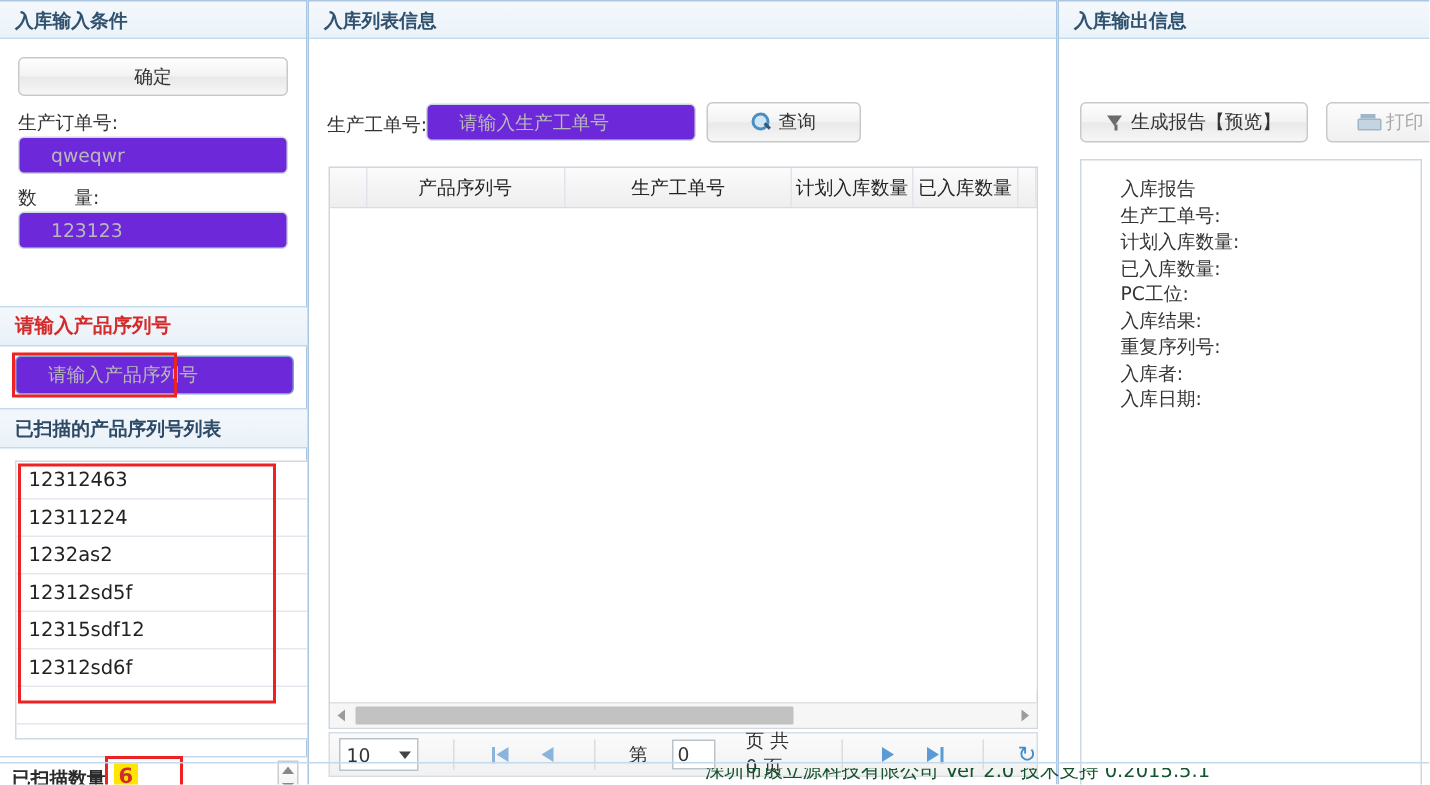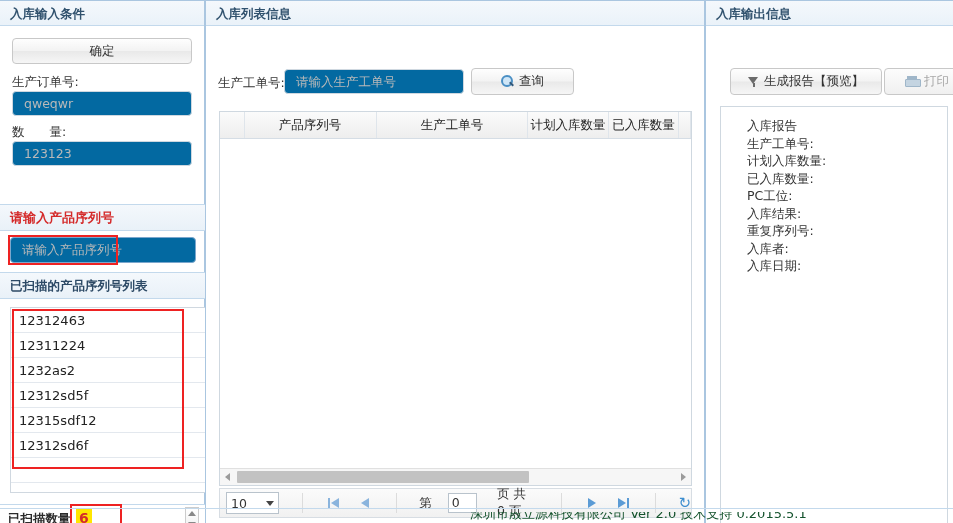--- a/index.html
+++ b/index.html
@@ -54,23 +54,23 @@
     color: #333;
     font-size: 12.5px;
     cursor: pointer;
     white-space: nowrap;
   }
   .btn.disabled { color: #a9a9a9; background: linear-gradient(to bottom,#fcfcfc,#f0f0f0); }
 
   .txt {
     border: 1px solid #cfd8e0;
     border-radius: 4px;
-    background: #0369a1;
+    background: #6d28d9;
     font-size: 12.5px;
-    padding: 0 11px;
+    padding: 0 21px;
     color: #333;
     outline: none;
   }
   .txt.ph { color: #b9b9b9; }
 
   .lbl { font-size: 12.5px; color: #333; }
 
   
   #confirm-button { position: absolute; left: 12px; top: 12px; width: 180px; height: 26px; }
   #order-label    { position: absolute; left: 12px; top: 48px; }
@@ -200,21 +200,21 @@
   .bar-l { width: 2px; height: 11px; background: #8ab4dd; margin-right: 1px; }
   .bar-r { width: 2px; height: 11px; background: #5b9bd5; margin-left: 1px; }
   #page-num-input {
     width: 38px; height: 20px; border: 1px solid #b9c3cc; background:#fff;
     font-size: 12.5px; padding: 0 3px; line-height: 18px;
   }
   .pg-text { font-size: 12.5px; color: #333; }
   #refresh-icon { font-size: 15px; color: #3f8fd0; cursor: pointer; }
 
   
-  #report-button { position: absolute; left: 24px; top: 42px; width: 152px; height: 27px; }
+  #report-button { position: absolute; left: 14px; top: 42px; width: 152px; height: 27px; }
   #print-button  { position: absolute; left: 178px; top: 42px; width: 86px; height: 27px; }
   #report-area {
     position: absolute; left: 14px; top: 80px;
     width: 228px; height: 428px;
     border: 1px solid #cfd8e0; background: #fff;
     padding: 10px 0 0 26px;
     font-size: 12.5px; line-height: 17.5px; color: #333;
     overflow: hidden;
   }
   .rpt-line { white-space: nowrap; }

